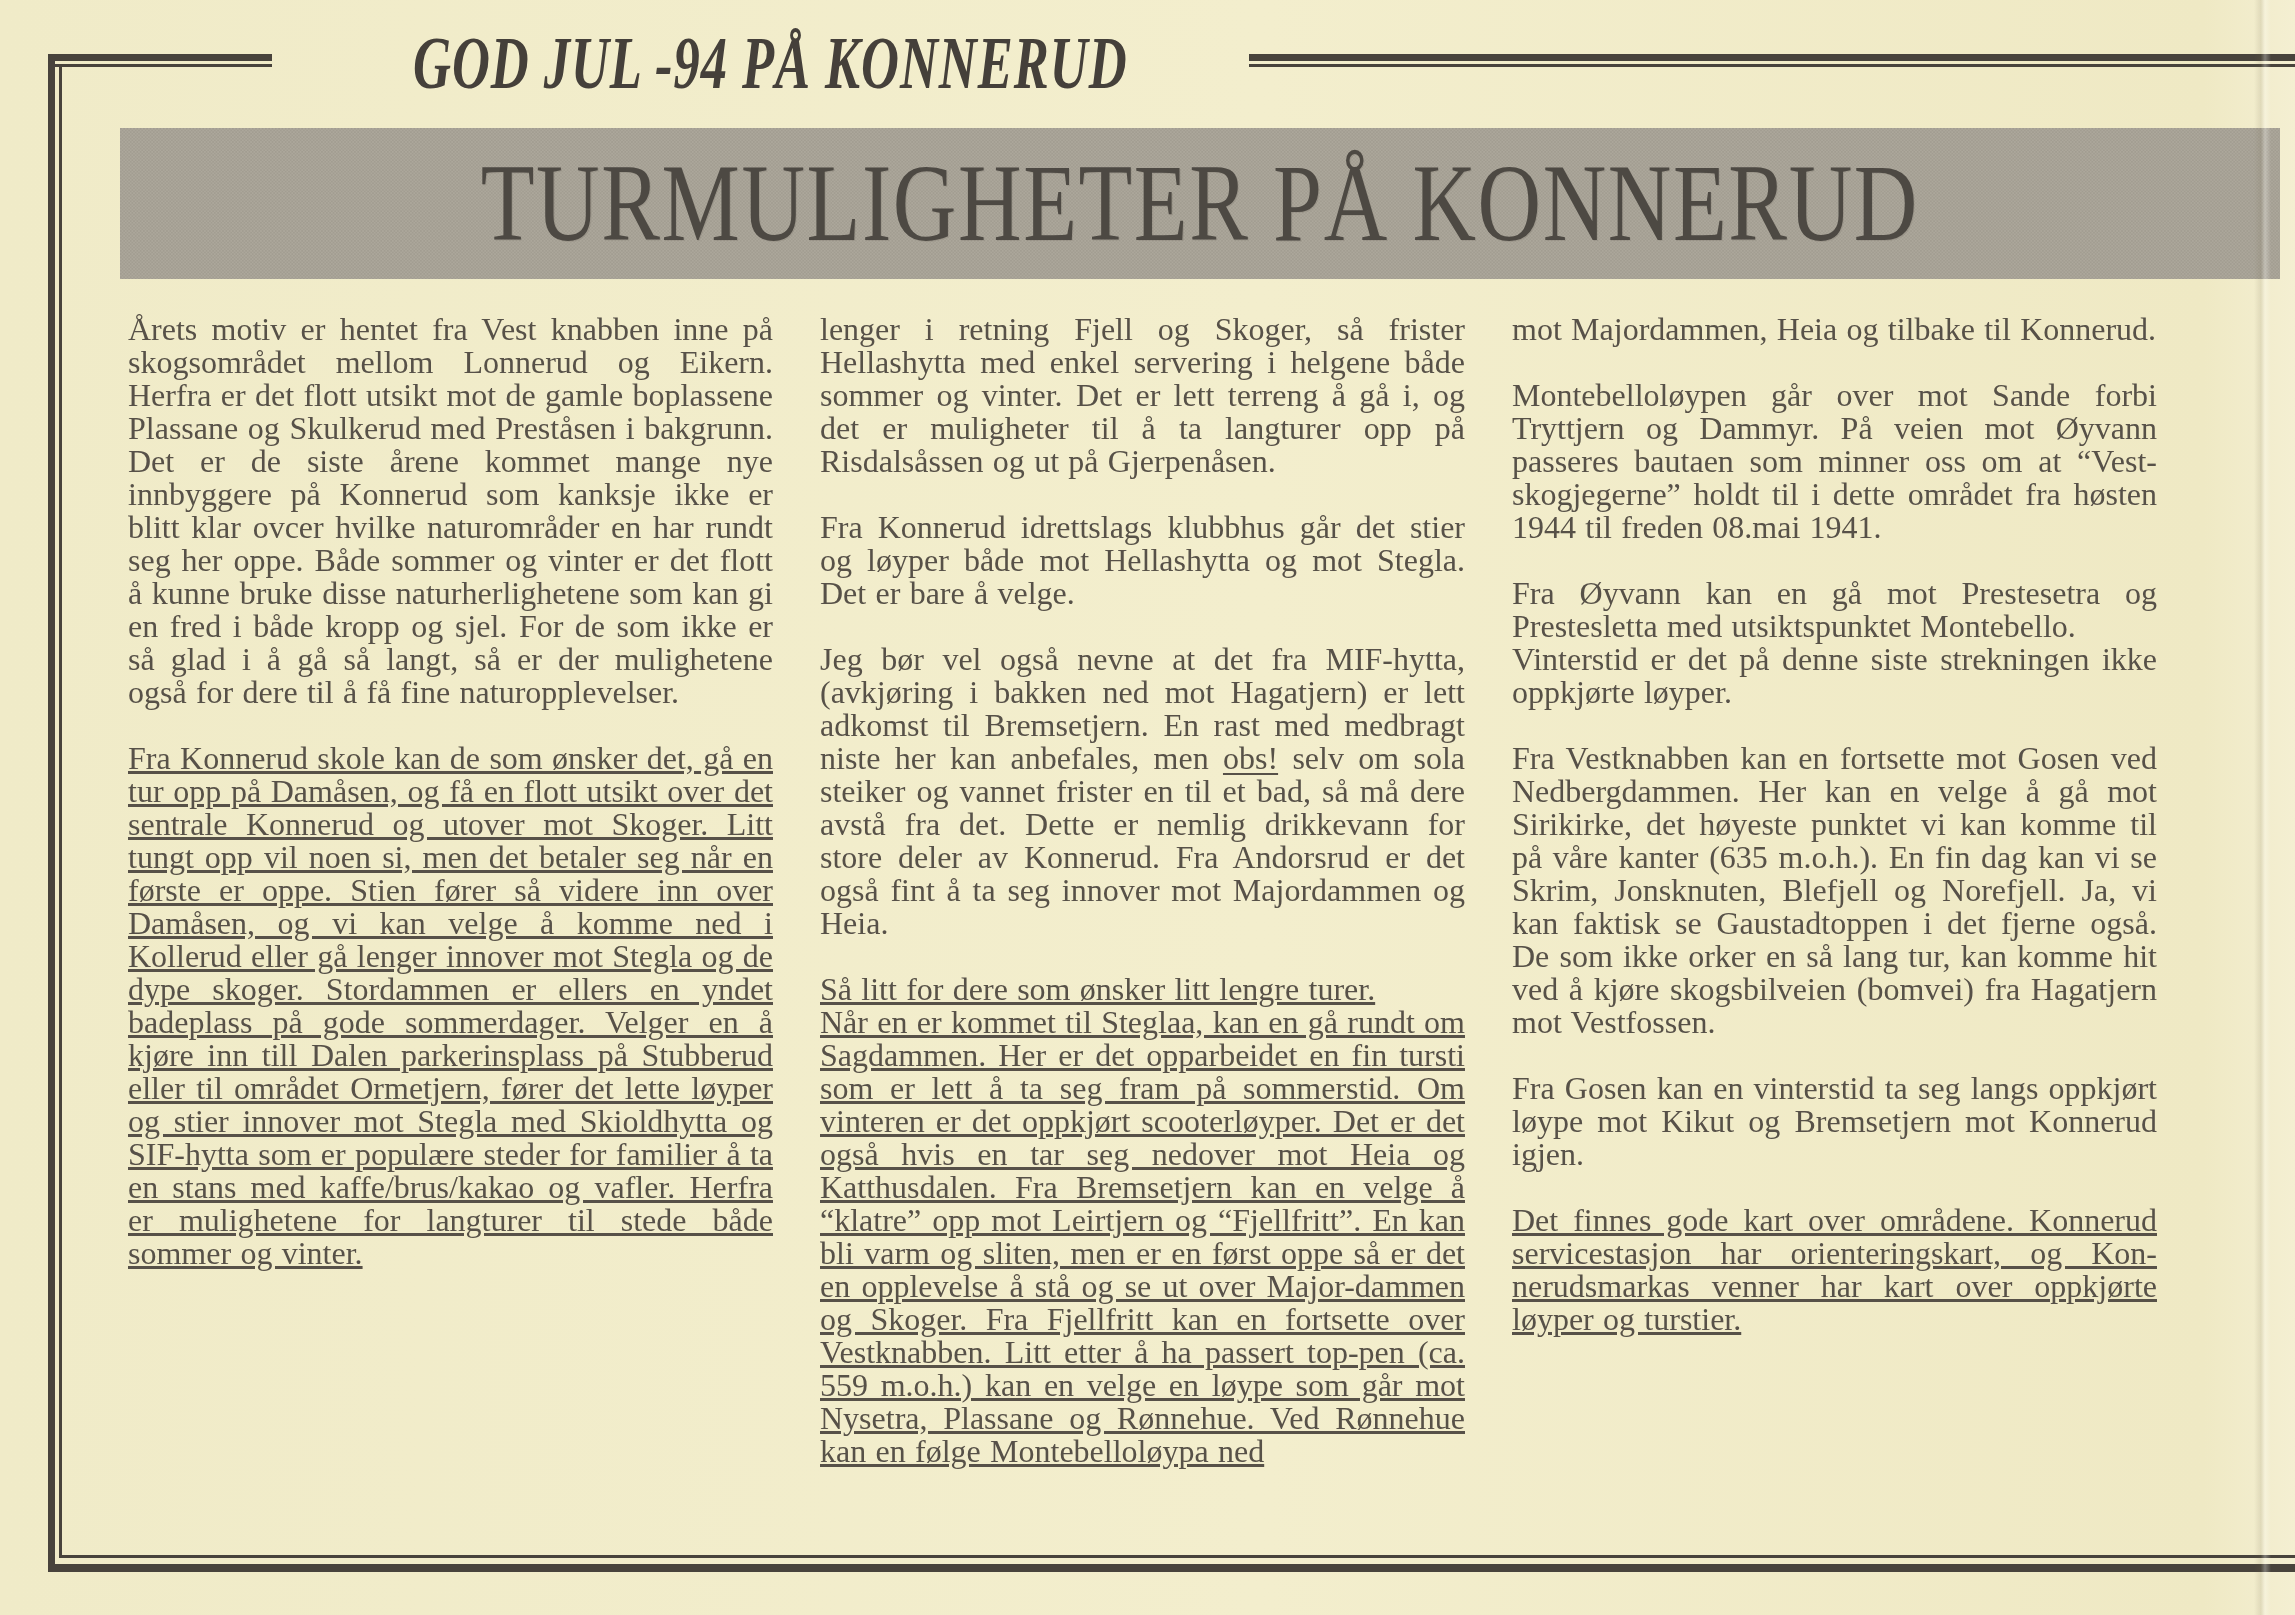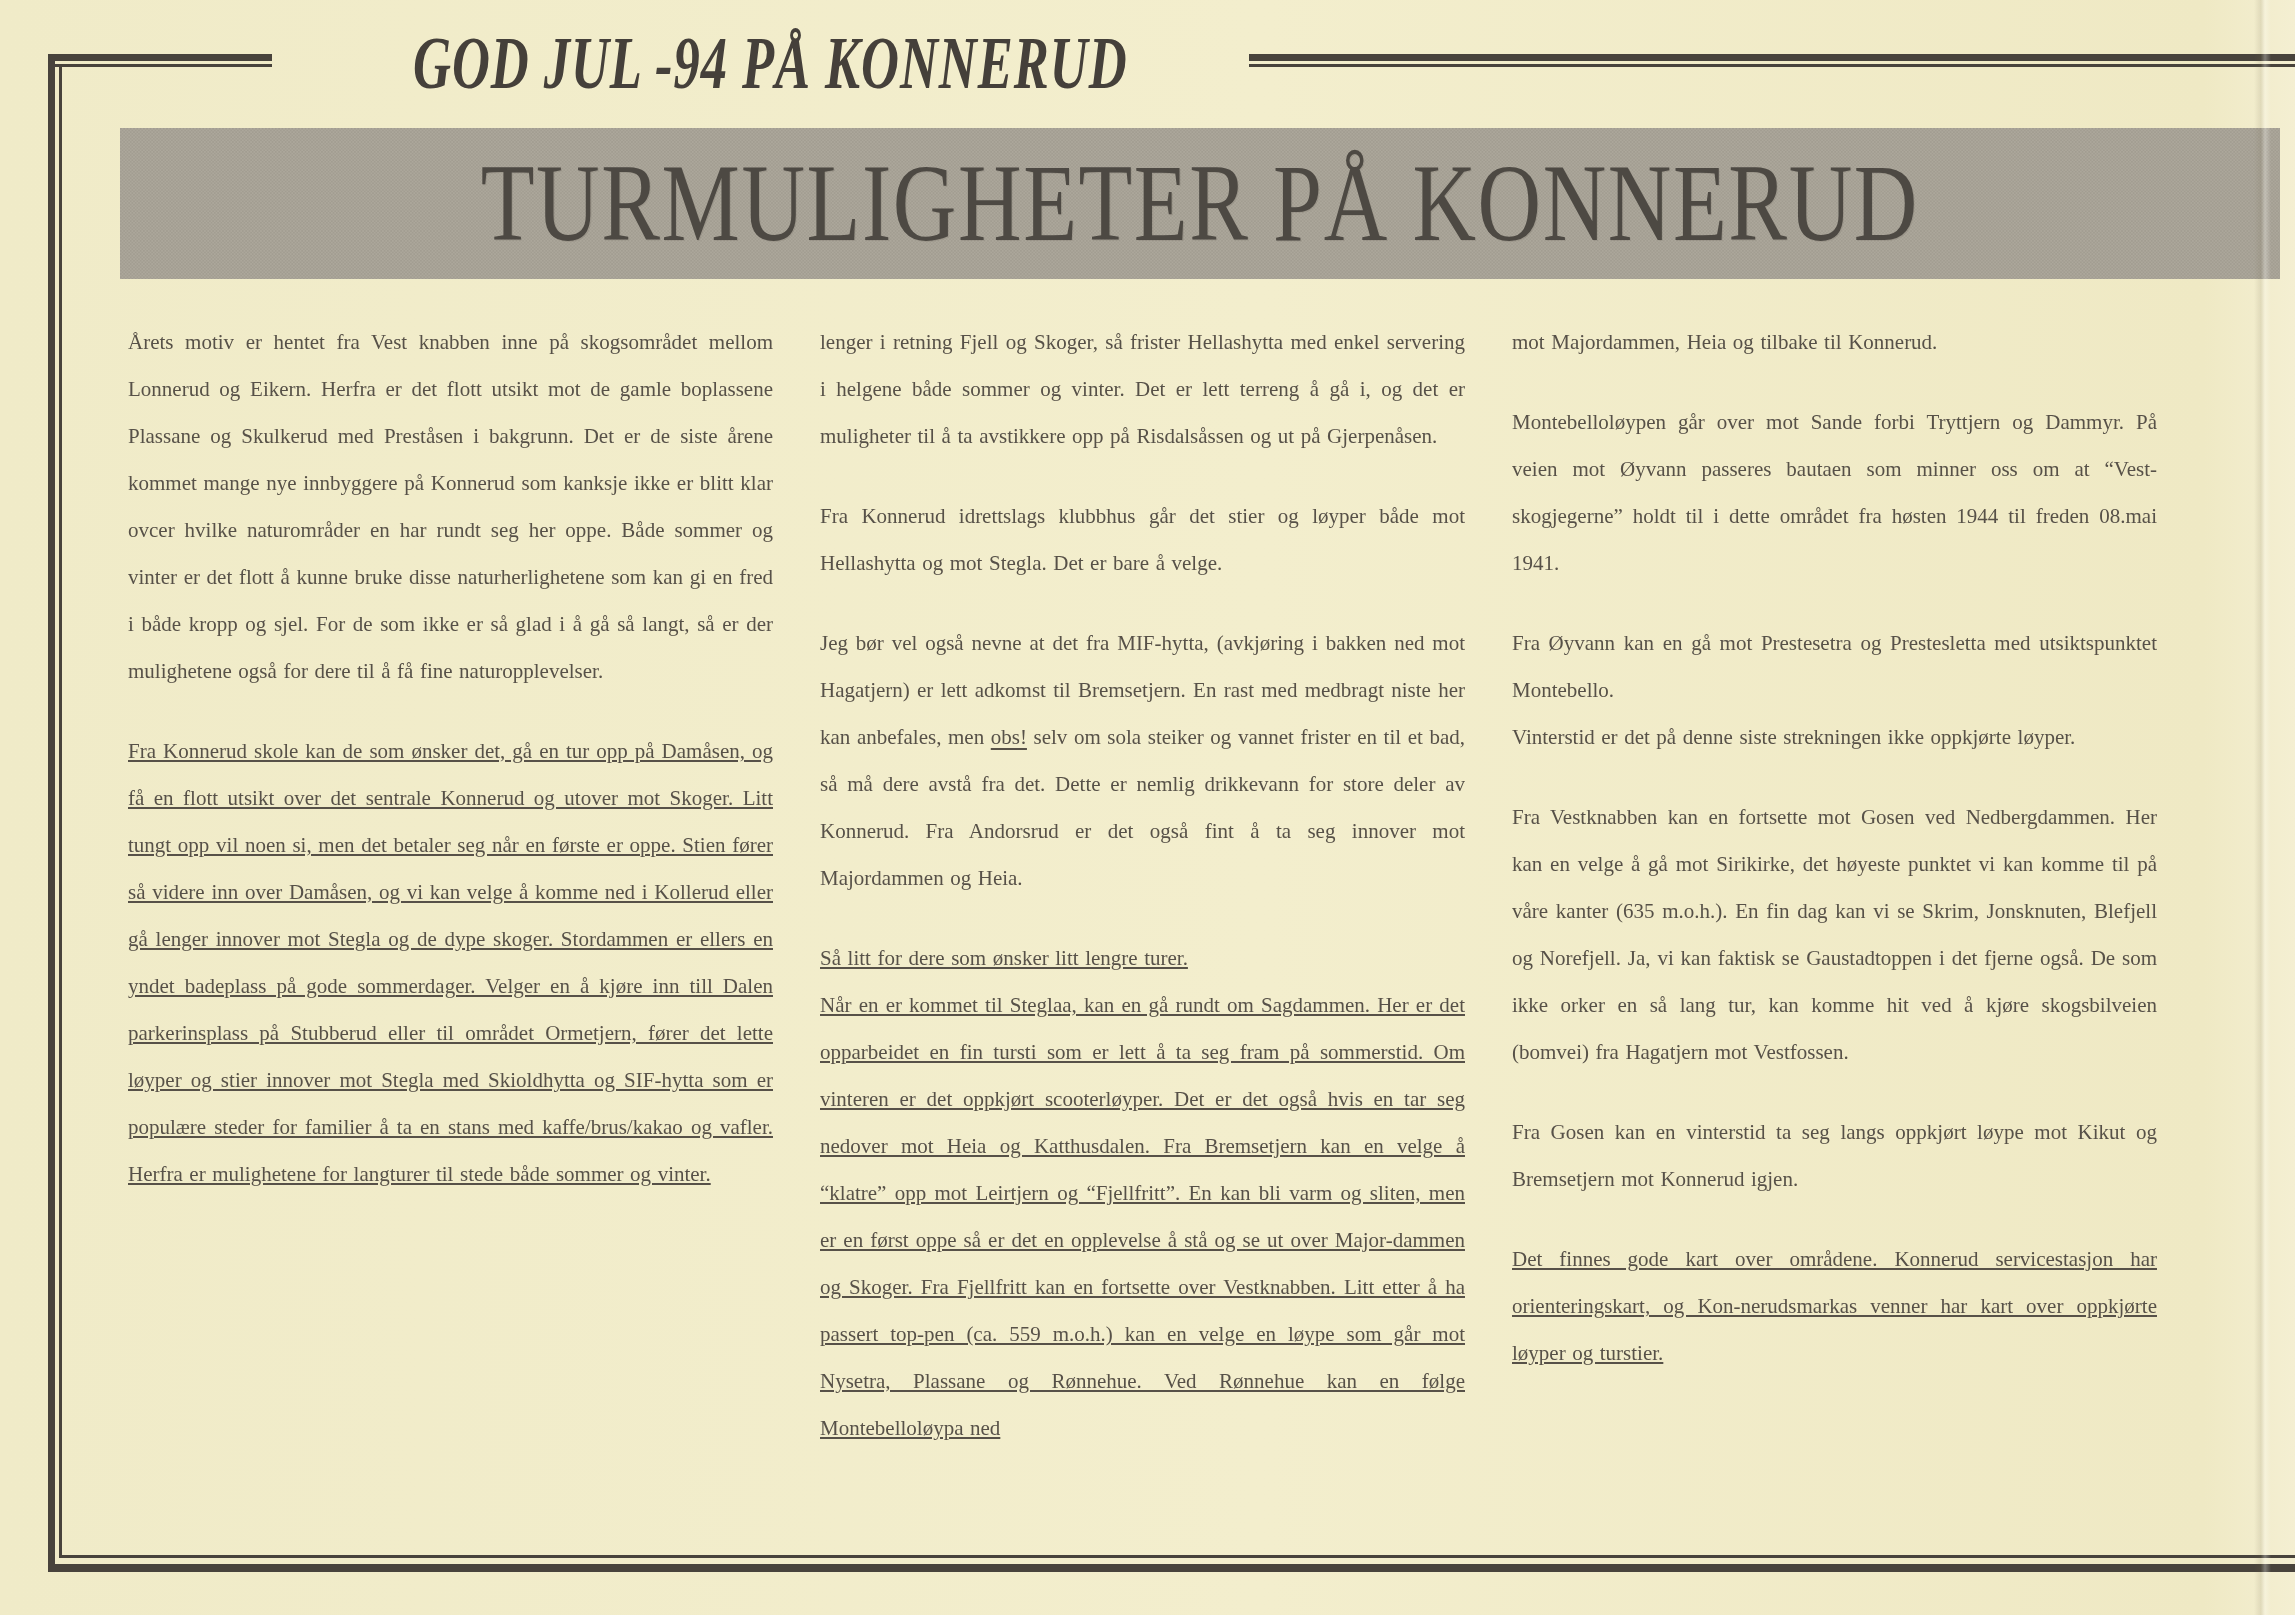--- a/index.html
+++ b/index.html
@@ -43,22 +43,22 @@
     transform:scaleX(.8);
     text-shadow:1.3px 1.3px 0 rgba(70,65,58,.12);
   }
 
   .columns {
     position:absolute; left:128px; top:313px; width:2029px;
     display:flex; gap:47px;
   }
   .col { flex:1 1 0; }
   .col p {
-    margin:6px 0 33px 0;
-    font-size:21px; line-height:47px;
+    margin:0 0 33px 0;
+    font-size:32px; line-height:33px;
     text-align:justify; text-justify:inter-word;
     color:#575148;
     word-spacing:1.3px;
   }
   .col p:last-child { margin-bottom:0;text-decoration:underline; }
   .ul { text-decoration:underline; text-underline-offset:3.9px; text-decoration-thickness:2px; }
 
   .fold-crease {
     position:absolute; left:2254px; top:0; width:17px; height:1615px;
     background:linear-gradient(90deg, rgba(0,0,0,0) 0%, rgba(110,100,70,.14) 40%, rgba(255,255,250,.30) 65%, rgba(0,0,0,0) 100%);
@@ -84,21 +84,21 @@
   <div class="banner">
     <div class="banner-title">TURMULIGHETER PÅ KONNERUD</div>
   </div>
 
   <div class="columns">
     <div class="col">
         <p>Årets motiv er hentet fra Vest knabben inne på skogsområdet mellom Lonnerud og Eikern. Herfra er det flott utsikt mot de gamle boplassene Plassane og Skulkerud med Preståsen i bakgrunn. Det er de siste årene kommet mange nye innbyggere på Konnerud som kanksje ikke er blitt klar ovcer hvilke naturområder en har rundt seg her oppe. Både sommer og vinter er det flott å kunne bruke disse naturherlighetene som kan gi en fred i både kropp og sjel. For de som ikke er så glad i å gå så langt, så er der mulighetene også for dere til å få fine naturopplevelser.</p>
         <p>Fra Konnerud skole kan de som ønsker det, gå en tur opp på Damåsen, og få en flott utsikt over det sentrale Konnerud og utover mot Skoger. Litt tungt opp vil noen si, men det betaler seg når en første er oppe. Stien fører så videre inn over Damåsen, og vi kan velge å komme ned i Kollerud eller gå lenger innover mot Stegla og de dype skoger. Stordammen er ellers en yndet badeplass på gode sommerdager. Velger en å kjøre inn till Dalen parkerinsplass på Stubberud eller til området Ormetjern, fører det lette løyper og stier innover mot Stegla med Skioldhytta og SIF-hytta som er populære steder for familier å ta en stans med kaffe/brus/kakao og vafler. Herfra er mulighetene for langturer til stede både sommer og vinter.</p>
       </div>
     <div class="col">
-        <p>lenger i retning Fjell og Skoger, så frister Hellashytta med enkel servering i helgene både sommer og vinter. Det er lett terreng å gå i, og det er muligheter til å ta avstikkere opp på Risdalsåssen og ut på Gjerpenåsen.</p>
+        <p>lenger i retning Fjell og Skoger, så frister Hellashytta med enkel servering i helgene både sommer og vinter. Det er lett terreng å gå i, og det er muligheter til å ta langturer opp på Risdalsåssen og ut på Gjerpenåsen.</p>
         <p>Fra Konnerud idrettslags klubbhus går det stier og løyper både mot Hellashytta og mot Stegla. Det er bare å velge.</p>
         <p>Jeg bør vel også nevne at det fra MIF-hytta, (avkjøring i bakken ned mot Hagatjern) er lett adkomst til Bremsetjern. En rast med medbragt niste her kan anbefales, men <span class="ul">obs!</span> selv om sola steiker og vannet frister en til et bad, så må dere avstå fra det. Dette er nemlig drikkevann for store deler av Konnerud. Fra Andorsrud er det også fint å ta seg innover mot Majordammen og Heia.</p>
         <p>Så litt for dere som ønsker litt lengre turer.<br>Når en er kommet til Steglaa, kan en gå rundt om Sagdammen. Her er det opparbeidet en fin tursti som er lett å ta seg fram på sommerstid. Om vinteren er det oppkjørt scooterløyper. Det er det også hvis en tar seg nedover mot Heia og Katthusdalen. Fra Bremsetjern kan en velge å “klatre” opp mot Leirtjern og “Fjellfritt”. En kan bli varm og sliten, men er en først oppe så er det en opplevelse å stå og se ut over Major-dammen og Skoger. Fra Fjellfritt kan en fortsette over Vestknabben. Litt etter å ha passert top-pen (ca. 559 m.o.h.) kan en velge en løype som går mot Nysetra, Plassane og Rønnehue. Ved Rønnehue kan en følge Montebelloløypa ned</p>
       </div>
     <div class="col">
         <p>mot Majordammen, Heia og tilbake til Konnerud.</p>
         <p>Montebelloløypen går over mot Sande forbi Tryttjern og Dammyr. På veien mot Øyvann passeres bautaen som minner oss om at “Vest-skogjegerne” holdt til i dette området fra høsten 1944 til freden 08.mai 1941.</p>
         <p>Fra Øyvann kan en gå mot Prestesetra og Prestesletta med utsiktspunktet Montebello.<br>Vinterstid er det på denne siste strekningen ikke oppkjørte løyper.</p>
         <p>Fra Vestknabben kan en fortsette mot Gosen ved Nedbergdammen. Her kan en velge å gå mot Sirikirke, det høyeste punktet vi kan komme til på våre kanter (635 m.o.h.). En fin dag kan vi se Skrim, Jonsknuten, Blefjell og Norefjell. Ja, vi kan faktisk se Gaustadtoppen i det fjerne også. De som ikke orker en så lang tur, kan komme hit ved å kjøre skogsbilveien (bomvei) fra Hagatjern mot Vestfossen.</p>
         <p>Fra Gosen kan en vinterstid ta seg langs oppkjørt løype mot Kikut og Bremsetjern mot Konnerud igjen.</p>

